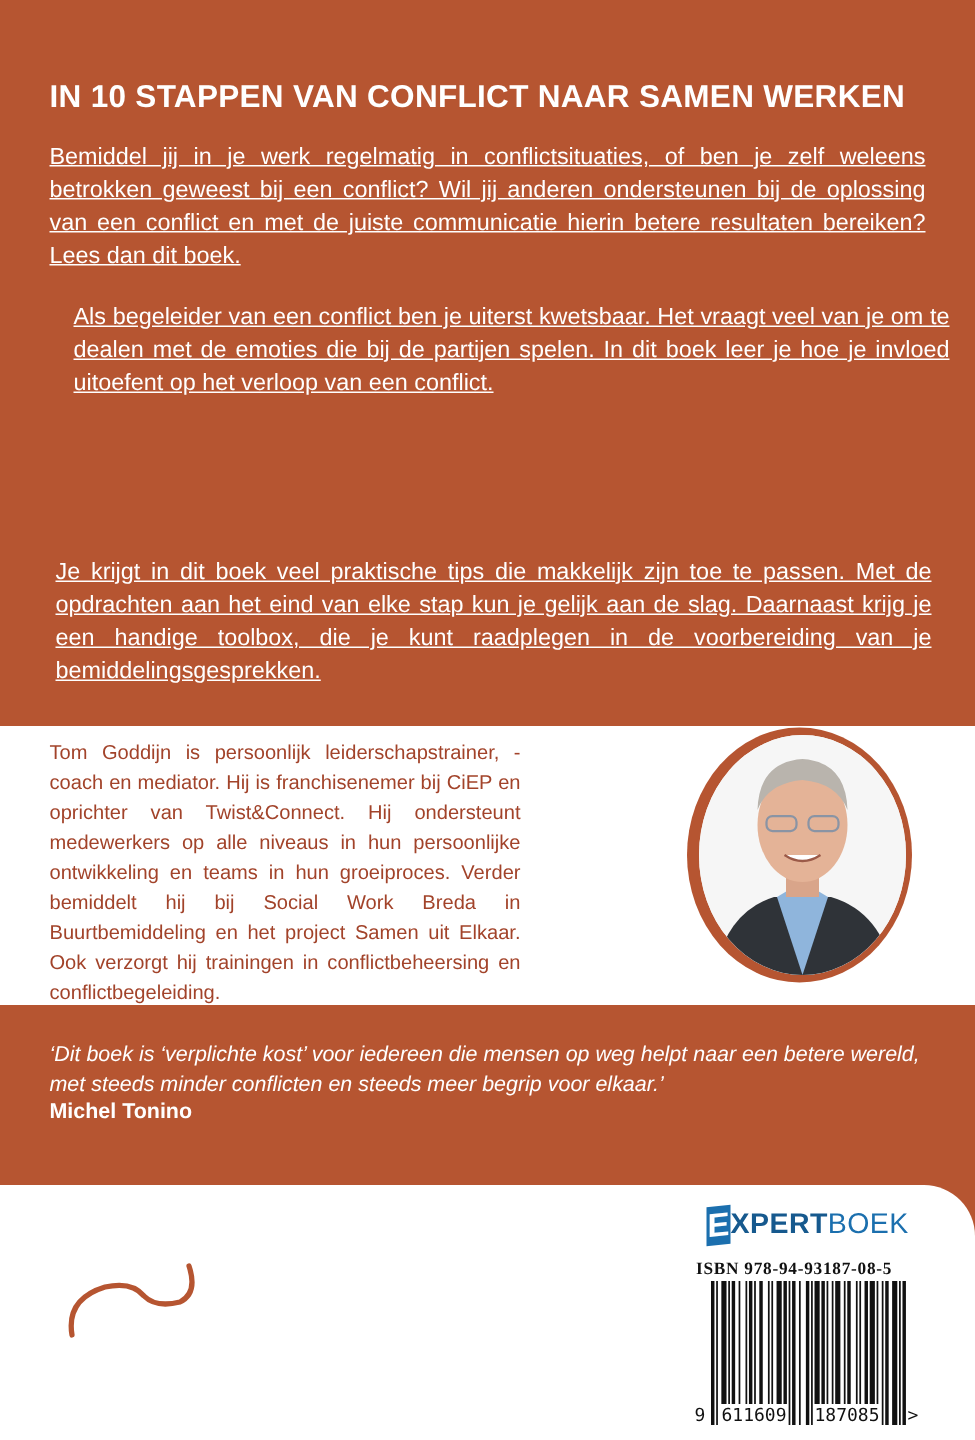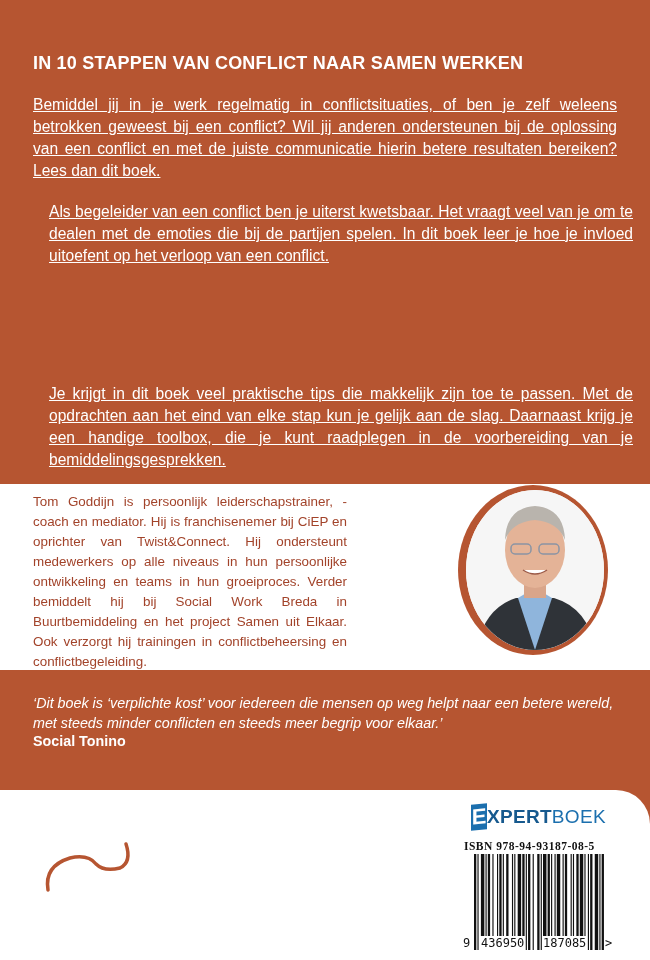--- a/index.html
+++ b/index.html
@@ -1,18 +1,18 @@
 <!DOCTYPE html>
 <html><head>
 <meta charset="utf-8">
 <style>
   html, body { margin: 0; padding: 0; }
   body { width: 650px; height: 960px; position: relative; overflow: hidden; background: #b65531; font-family: "Liberation Sans", sans-serif; }
   .cover { position: absolute; inset: 0; background: #b65531; }
-  .heading { position: absolute; left: 33px; top: 53px; width: 600px; color: #fff; font-weight: bold; font-size: 18px; letter-spacing: 0.2px; white-space: nowrap; }
+  .heading { position: absolute; left: 33px; top: 53px; width: 600px; color: #fff; font-weight: bold; font-size: 21px; letter-spacing: 0.2px; white-space: nowrap; }
   .blurb { position: absolute; left: 33px; width: 584px; color: #fff; font-size: 15.6px; line-height: 22px; text-align: justify; text-decoration: underline; }
   .p1 { top: 94px; }
   .p2 { top: 185px; }
   .p3 { top: 286px; }
   .p4 { top: 367px; }
   .author-band { position: absolute; left: 0; top: 484px; width: 650px; height: 186px; background: #fff; }
   .author-bio { position: absolute; left: 33px; top: 492px; width: 314px; color: #a2432a; font-size: 13.4px; line-height: 20px; text-align: justify; }
   .photo-ring { position: absolute; left: 458px; top: 485px; width: 150px; height: 170px; border-radius: 50%; background: #b65531; }
   .photo { position: absolute; left: 466px; top: 490px; width: 138px; height: 160px; border-radius: 50%; overflow: hidden; background: #f7f7f7; }
   .quote { position: absolute; left: 33px; top: 693px; width: 600px; color: #fff; font-size: 14.3px; line-height: 20px; font-style: italic; }
@@ -30,41 +30,41 @@
   .barcode { position: absolute; left: 474px; top: 854px; width: 132px; height: 96px; }
   .bc-digits { position: absolute; top: 936px; font-family: "DejaVu Sans Mono", monospace; font-size: 12px; color: #111; background: #fff; padding: 0 1px; }
 </style>
 </head>
 <body>
 
 <div class="cover">
   <div class="heading">IN 10 STAPPEN VAN CONFLICT NAAR SAMEN WERKEN</div>
   <p class="blurb p1" style="margin:0">Bemiddel jij in je werk regelmatig in conflictsituaties, of ben je zelf weleens betrokken geweest bij een conflict? Wil jij anderen ondersteunen bij de oplossing van een conflict en met de juiste communicatie hierin betere resultaten bereiken? Lees dan dit boek.</p>
   <p class="blurb p2" style="margin:16px">Als begeleider van een conflict ben je uiterst kwetsbaar. Het vraagt veel van je om te dealen met de emoties die bij de partijen spelen. In dit boek leer je hoe je invloed uitoefent op het verloop van een conflict.</p>
-  <p class="blurb p4" style="margin:16px">Je krijgt in dit boek veel praktische tips die makkelijk zijn toe te passen. Met de opdrachten aan het eind van elke stap kun je gelijk aan de slag. Daarnaast krijg je een handige toolbox, die je kunt raadplegen in de voorbereiding van je bemiddelingsgesprekken.</p>
+  <p class="blurb p4" style="margin:4px">Je krijgt in dit boek veel praktische tips die makkelijk zijn toe te passen. Met de opdrachten aan het eind van elke stap kun je gelijk aan de slag. Daarnaast krijg je een handige toolbox, die je kunt raadplegen in de voorbereiding van je bemiddelingsgesprekken.</p>
 
   <div class="author-band"></div>
   <p class="author-bio" style="margin:0">Tom Goddijn is persoonlijk leiderschapstrainer, -coach en mediator. Hij is franchisenemer bij CiEP en oprichter van Twist&amp;Connect. Hij ondersteunt medewerkers op alle niveaus in hun persoonlijke ontwikkeling en teams in hun groeiproces. Verder bemiddelt hij bij Social Work Breda in Buurtbemiddeling en het project Samen uit Elkaar. Ook verzorgt hij trainingen in conflictbeheersing en conflictbegeleiding.</p>
   <div class="photo-ring"></div>
   <div class="photo" title="Portrait of Tom Goddijn">
     <svg width="138" height="160" viewBox="0 0 138 160">
       <rect width="138" height="160" fill="#f6f6f6"></rect>
       <path d="M10 160 Q18 118 50 108 L88 108 Q122 118 130 160 Z" fill="#2f3338"></path>
       <path d="M52 108 L69 160 L86 108 L76 102 L62 102 Z" fill="#8fb5dc"></path>
       <rect x="58" y="82" width="22" height="26" fill="#d9a58a"></rect>
       <ellipse cx="69" cy="60" rx="30" ry="38" fill="#e4b397"></ellipse>
       <path d="M39 50 Q40 18 69 16 Q98 18 99 50 Q92 32 69 30 Q46 32 39 50 Z" fill="#b9b4ad"></path>
       <rect x="45" y="54" width="20" height="10" rx="4" fill="none" stroke="#8a94a4" stroke-width="1.5"></rect>
       <rect x="73" y="54" width="20" height="10" rx="4" fill="none" stroke="#8a94a4" stroke-width="1.5"></rect>
       <path d="M57 80 Q69 88 81 80" fill="#fff" stroke="#9b5a48" stroke-width="1.5"></path>
     </svg>
   </div>
 
   <p class="quote" style="margin:0">‘Dit boek is ‘verplichte kost’ voor iedereen die mensen op weg helpt naar een betere wereld, met steeds minder conflicten en steeds meer begrip voor elkaar.’</p>
-  <div class="quote-author">Social Tonino</div>
+  <div class="quote-author">Michel Tonino</div>
 
   <div class="bottom-panel"></div>
 
   <svg class="logo-tc" viewBox="0 0 310 70">
     <path d="M18 52 Q14 28 40 20 Q58 16 66 26 Q74 34 90 30 Q102 24 96 6" fill="none" stroke="#b65531" stroke-width="3.5" stroke-linecap="round"></path>
   </svg>
 
   <div class="expert-logo">
     <span class="expert-e">E</span>
     <span class="expert-text"><b>XPERT</b><span>BOEK</span></span>
@@ -103,16 +103,16 @@
       <rect x="102.35000000000005" y="0" width="2.3" height="96" fill="#111"></rect>
       <rect x="105.80000000000005" y="0" width="3.4499999999999997" height="96" fill="#111"></rect>
       <rect x="110.40000000000006" y="0" width="1.15" height="96" fill="#111"></rect>
       <rect x="113.85000000000007" y="0" width="1.15" height="96" fill="#111"></rect>
       <rect x="116.15000000000008" y="0" width="2.3" height="96" fill="#111"></rect>
       <rect x="120.75000000000007" y="0" width="3.4499999999999997" height="96" fill="#111"></rect>
       <rect x="125.35000000000008" y="0" width="1.15" height="96" fill="#111"></rect>
       <rect x="127.65000000000009" y="0" width="2.3" height="96" fill="#111"></rect>
     </svg>
   <span class="bc-digits" style="left:462px">9</span>
-  <span class="bc-digits" style="left:480px">436950</span>
+  <span class="bc-digits" style="left:480px">611609</span>
   <span class="bc-digits" style="left:542px">187085</span>
   <span class="bc-digits" style="left:604px">&gt;</span>
 </div>
 
 </body></html>

